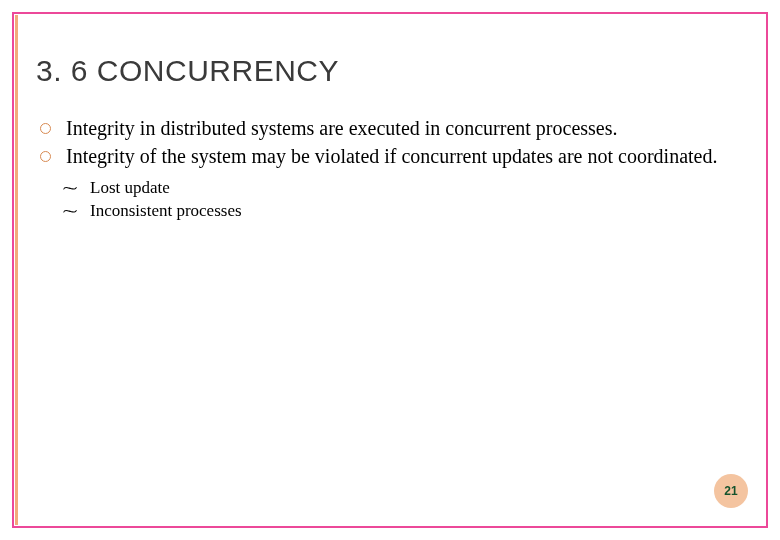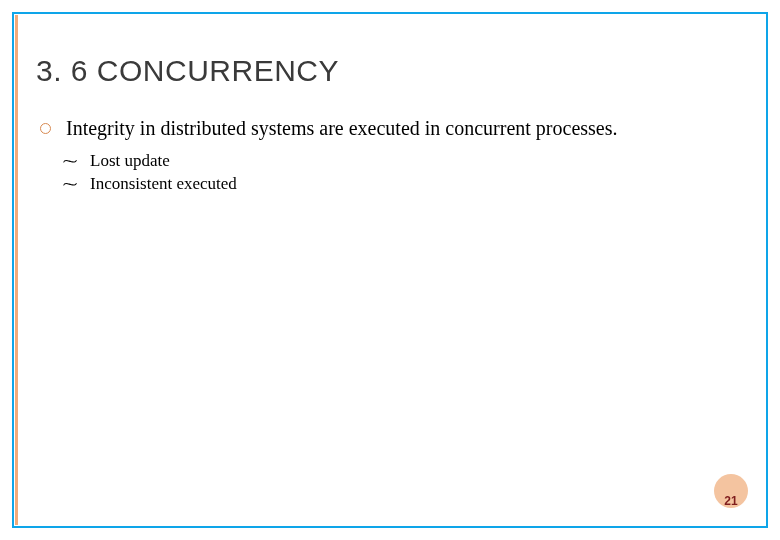--- a/index.html
+++ b/index.html
@@ -8,21 +8,21 @@
     background: #ffffff;
     font-family: Georgia, "Times New Roman", serif;
     position: relative;
   }
   .outer-frame {
     position: absolute;
     left: 12px;
     top: 12px;
     right: 12px;
     bottom: 12px;
-    border: 2px solid #0ea5e9;
+    border: 2px solid #ec4899;
     background: #fff;
   }
   .left-stripe {
     position: absolute;
     left: 1px;
     top: 1px;
     bottom: 1px;
     width: 3px;
     background: #f2aa7a;
   }
@@ -106,51 +106,54 @@
   }
   .page-num {
     position: absolute;
     right: 18px;
     bottom: 18px;
     width: 34px;
     height: 34px;
     border-radius: 50%;
     background: #f4c4a0;
     display: flex;
-    align-items: flex-end;
+    align-items: center;
     justify-content: center;
     font-family: Arial, sans-serif;
     font-size: 12px;
     font-weight: bold;
-    color: #7f1d1d;
+    color: #14532d;
   }
 </style>
 </head>
 <body>
 
 <div class="outer-frame">
   <div class="left-stripe"></div>
 
   <div class="content">
     <h1 class="title">3. 6 CONCURRENCY</h1>
 
     <ul class="bullets">
       <li>
         <span>Integrity in distributed systems are executed in concurrent processes.</span>
       </li>
+      <li>
+        <span>Integrity of the system may be violated if concurrent updates are not coordinated.</span>
+      </li>
     </ul>
 
     <ul class="sub-bullets">
       <li>
         <span class="sub-marker">⁓</span>
         <span>Lost update</span>
       </li>
       <li>
         <span class="sub-marker">⁓</span>
-        <span>Inconsistent executed</span>
+        <span>Inconsistent processes</span>
       </li>
     </ul>
   </div>
 
   <div class="page-num">
     <span>21</span>
   </div>
 </div>
 
 </body></html>

